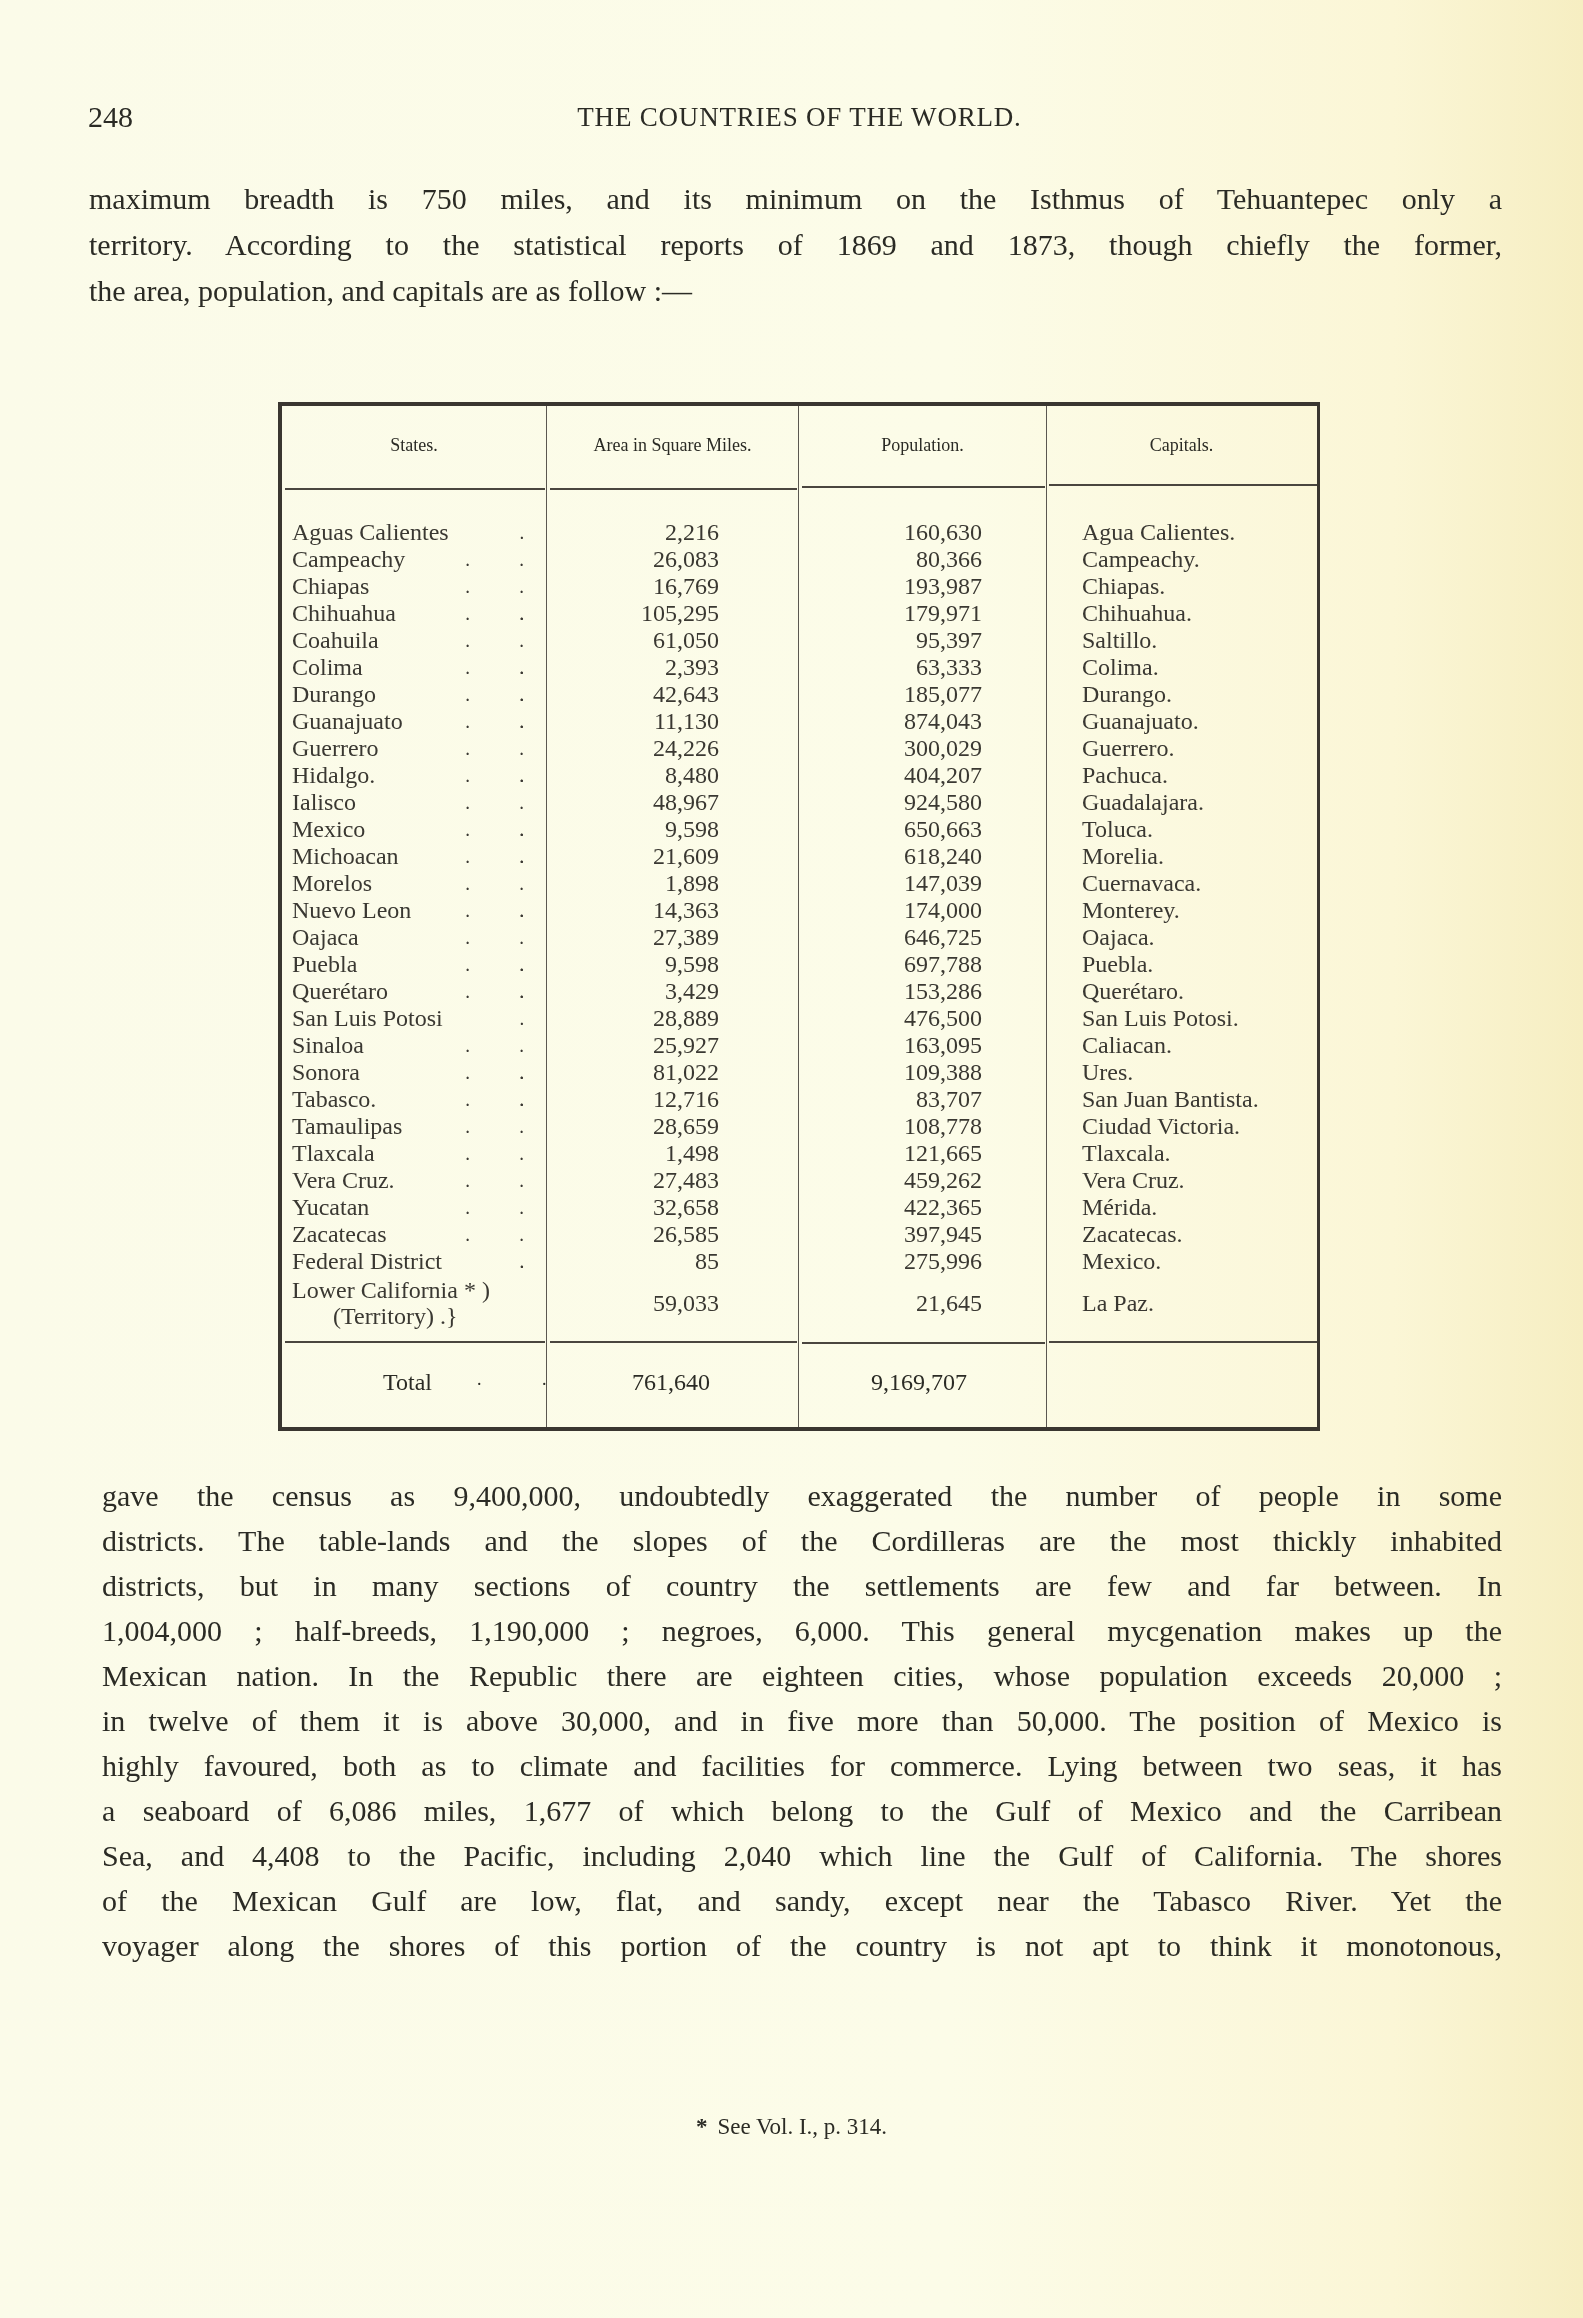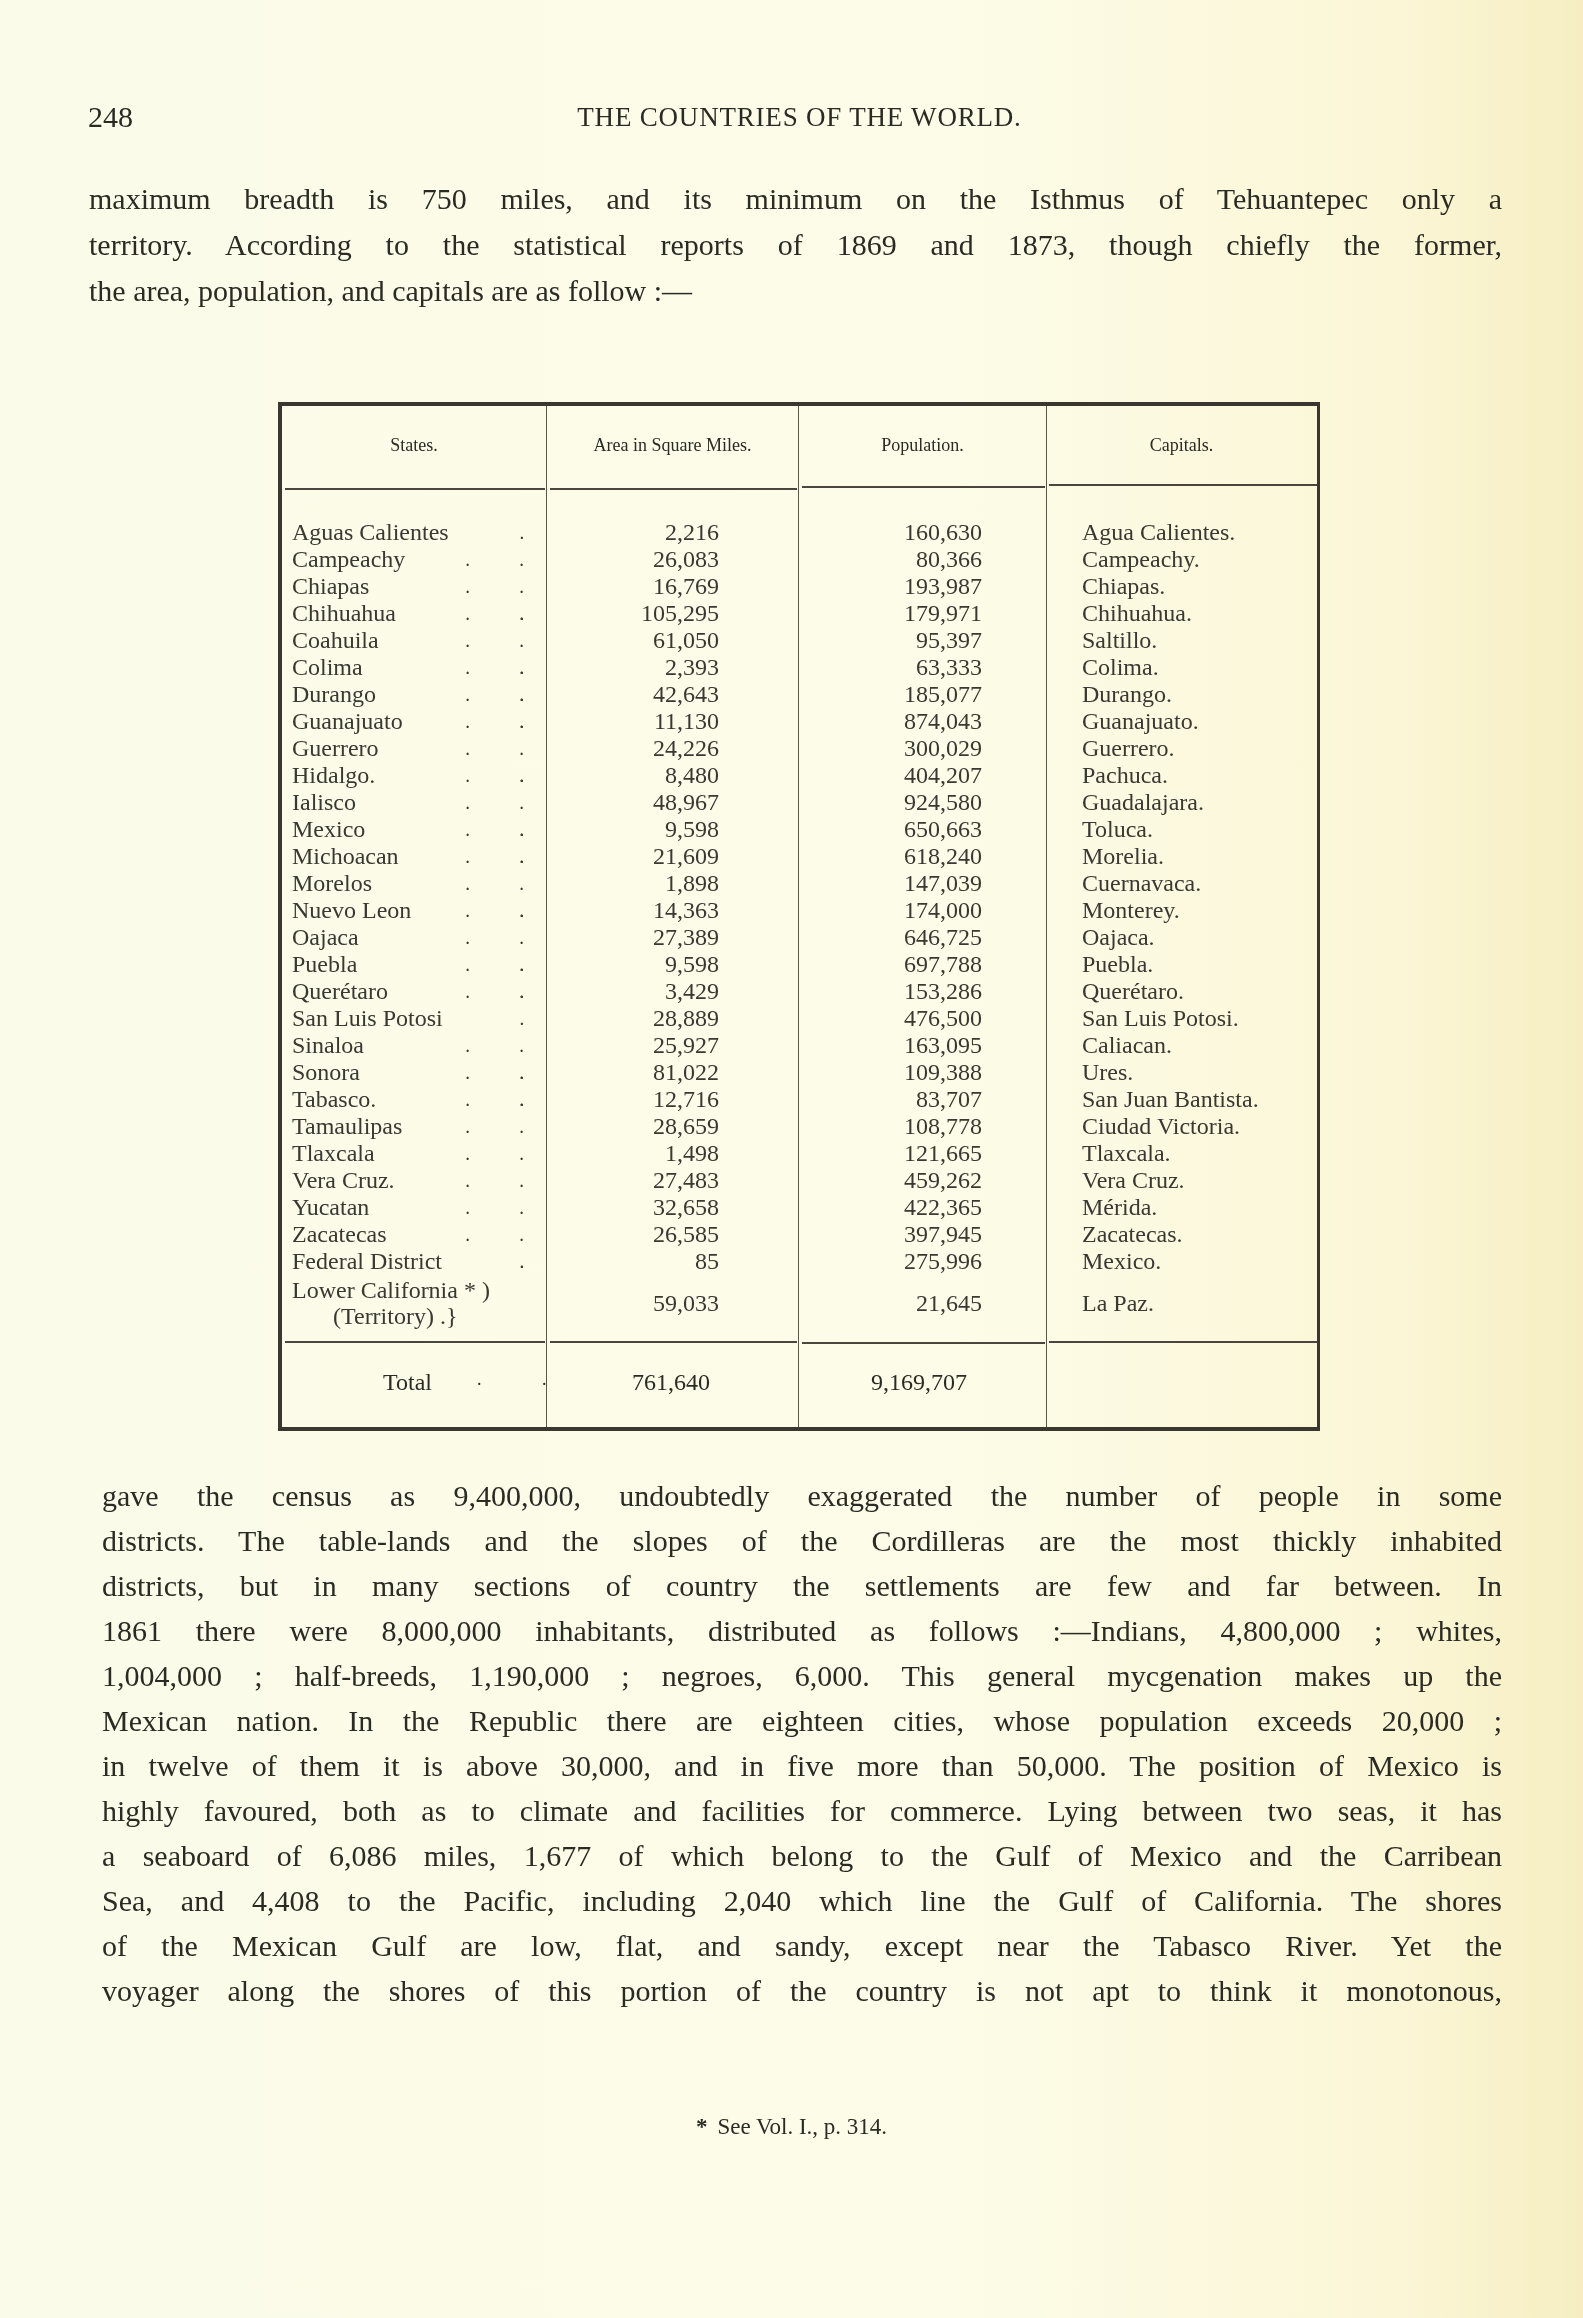--- a/index.html
+++ b/index.html
@@ -295,21 +295,20 @@
     <span class="tdots">. .</span>
     <span class="tarea">761,640</span>
     <span class="tpop">9,169,707</span>
   </div>
 </div>
 
 <div class="abs para p2" id="p2">
     <span class="line">gave the census as 9,400,000, undoubtedly exaggerated the number of people in some</span>
     <span class="line">districts.  The table-lands and the slopes of the Cordilleras are the most thickly inhabited</span>
     <span class="line">districts, but in many sections of country the settlements are few and far between.  In</span>
-    <span class="line">1861 there were 8,000,000 inhabitants, distributed as follows :—Indians, 4,800,000 ; whites,</span>
     <span class="line">1,004,000 ; half-breeds, 1,190,000 ; negroes, 6,000.  This general mycgenation makes up the</span>
     <span class="line">Mexican nation.  In the Republic there are eighteen cities, whose population exceeds 20,000 ;</span>
     <span class="line">in twelve of them it is above 30,000, and in five more than 50,000.  The position of Mexico is</span>
     <span class="line">highly favoured, both as to climate and facilities for commerce.  Lying between two seas, it has</span>
     <span class="line">a seaboard of 6,086 miles, 1,677 of which belong to the Gulf of Mexico and the Carribean</span>
     <span class="line">Sea, and 4,408 to the Pacific, including 2,040 which line the Gulf of California.  The shores</span>
     <span class="line">of the Mexican Gulf are low, flat, and sandy, except near the Tabasco River.  Yet the</span>
     <span class="line">voyager along the shores of this portion of the country is not apt to think it monotonous,</span>
   </div>
 

